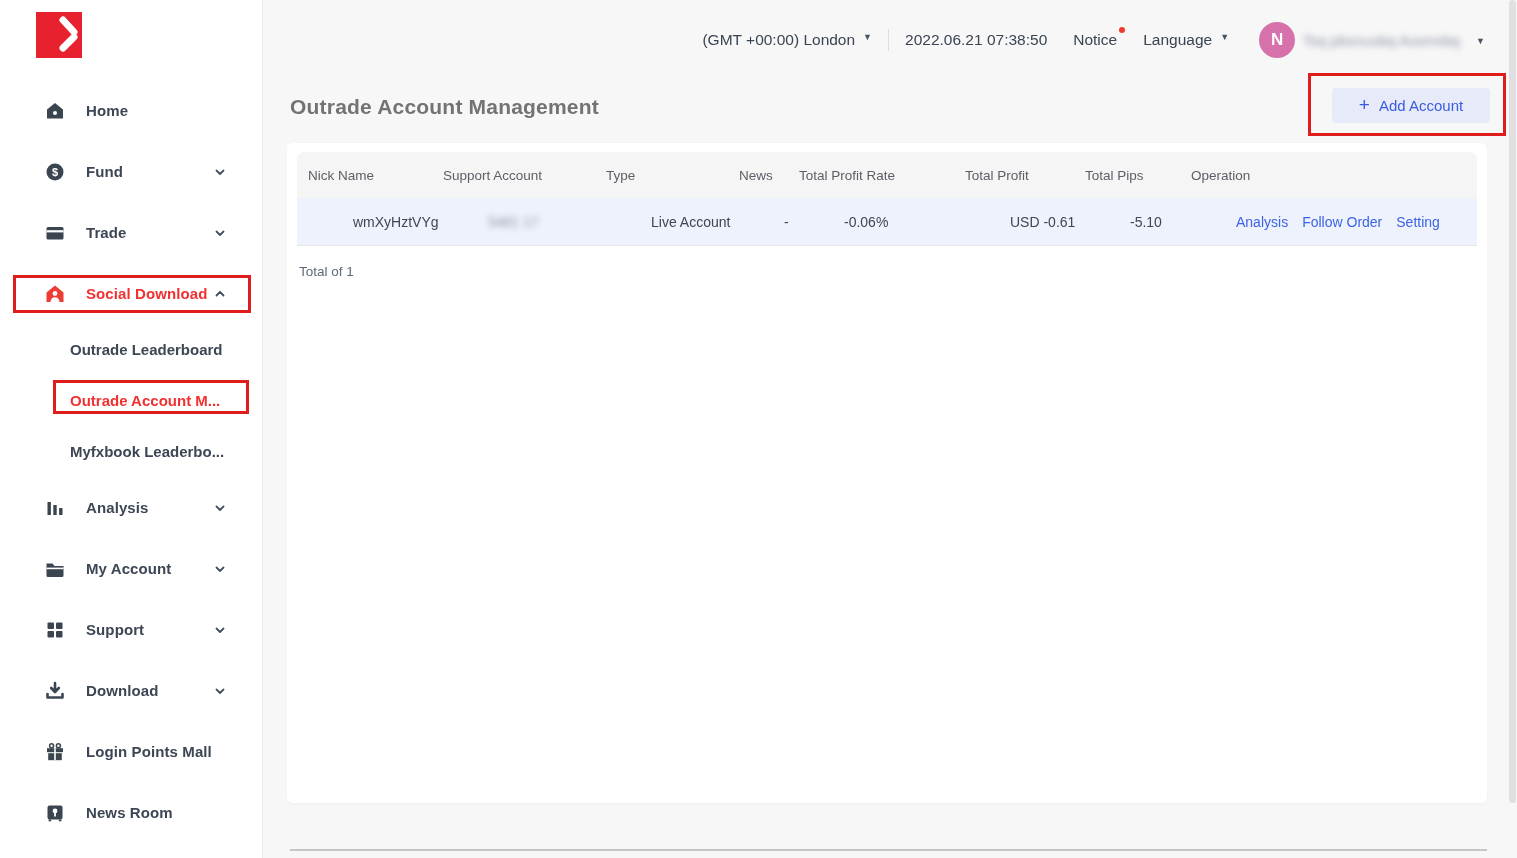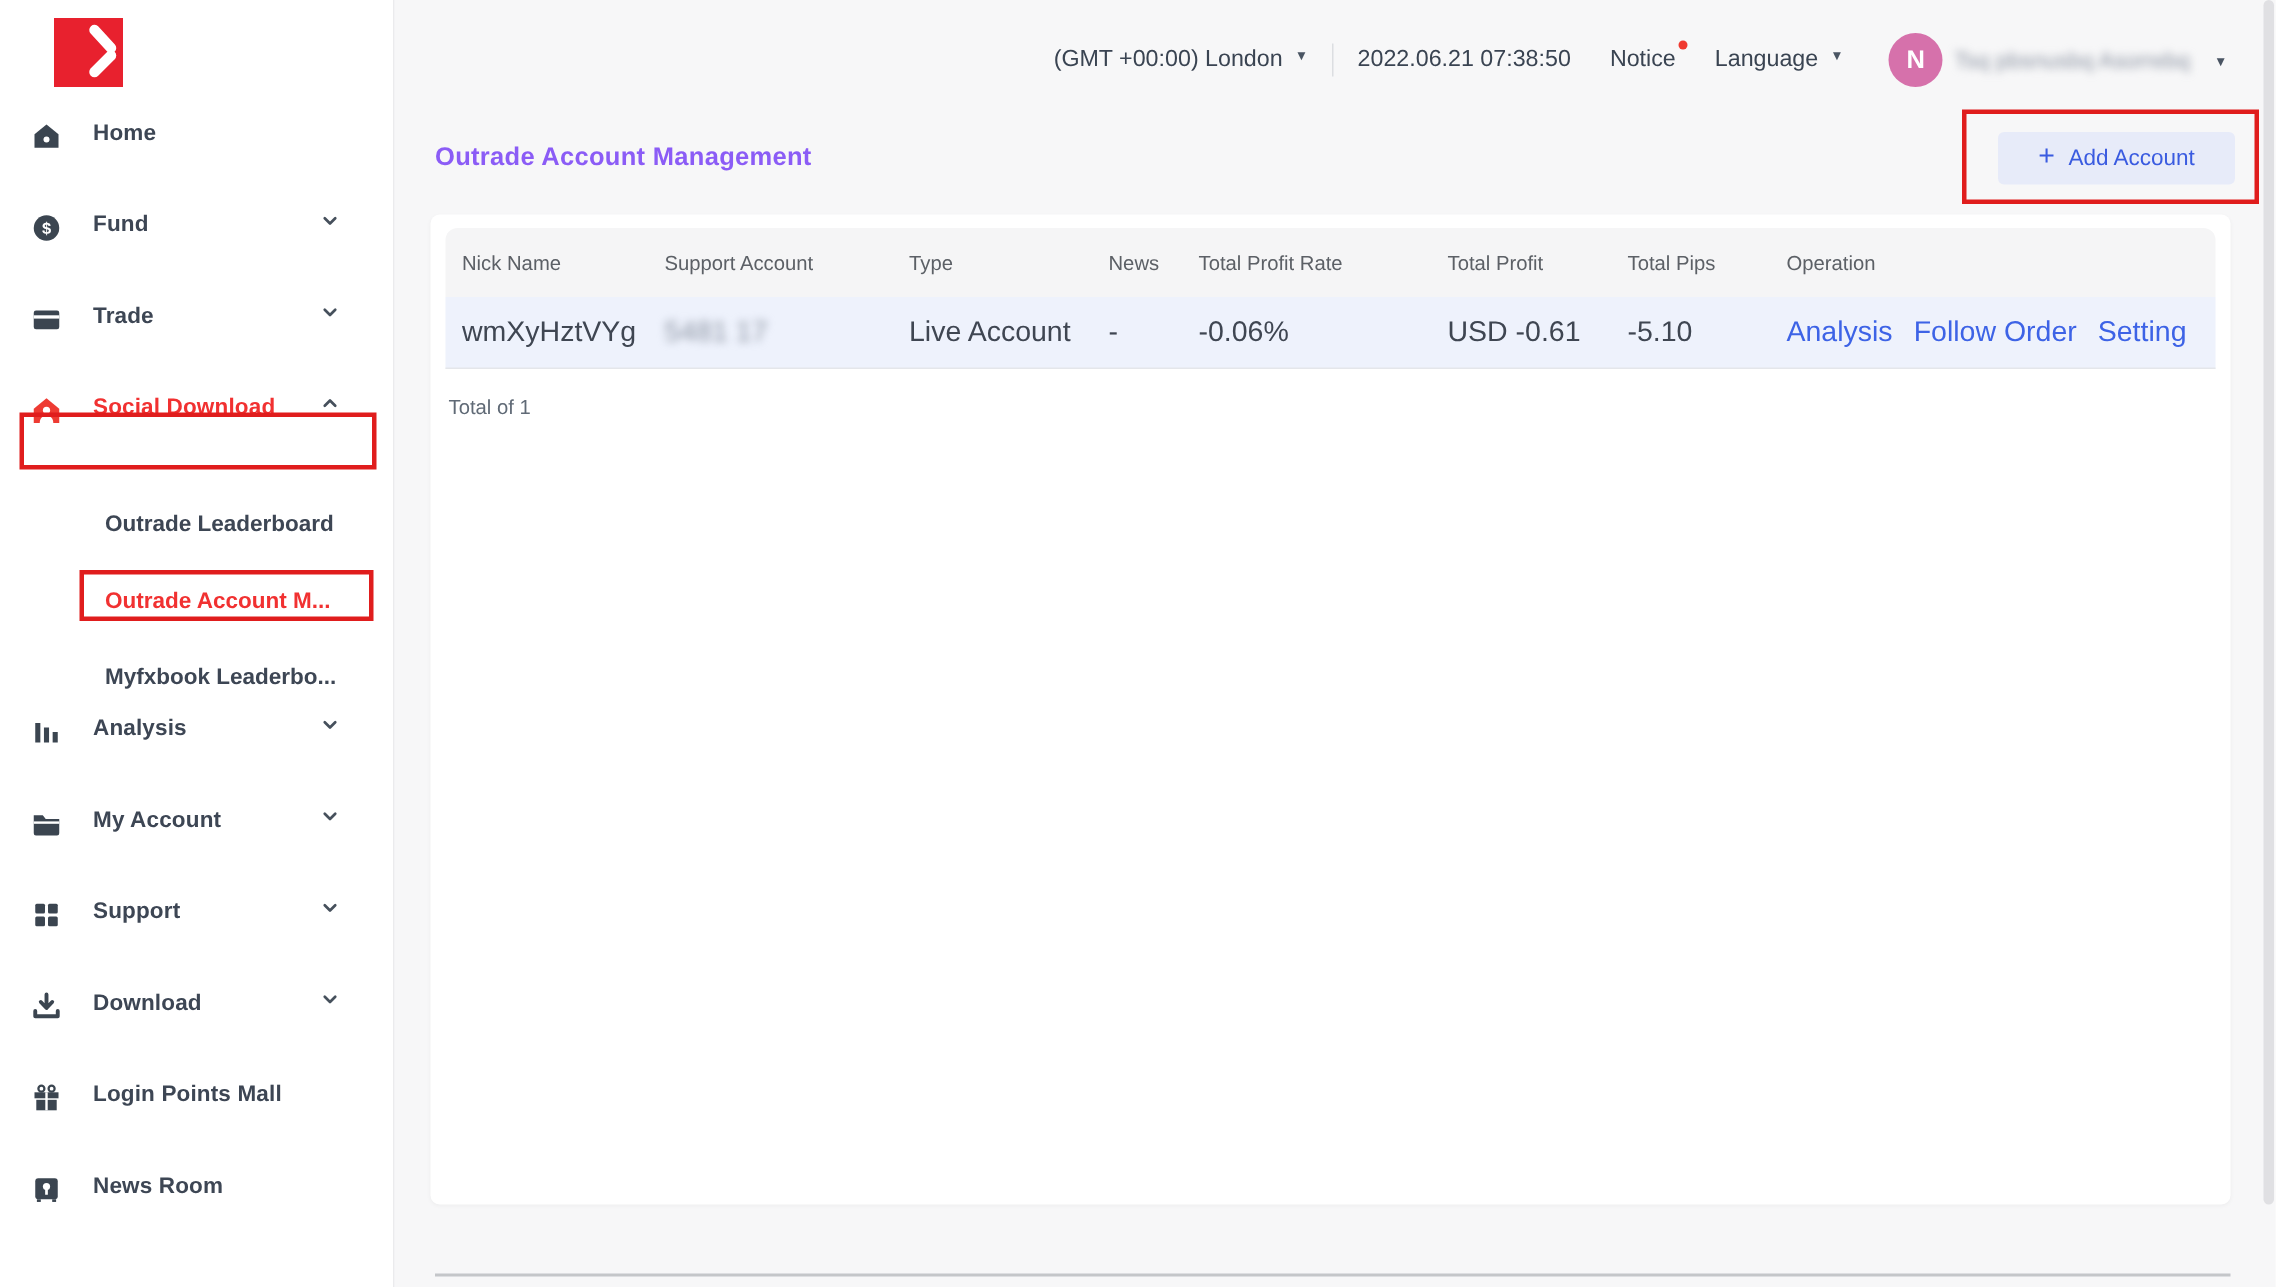--- a/index.html
+++ b/index.html
@@ -13,21 +13,21 @@
   }
 
   
   .sidebar {
     position:absolute; left:0; top:0; width:263px; height:858px;
     background:#ffffff; border-right:1px solid #ebebed; z-index:2;
   }
   .logo { position:absolute; left:36px; top:12px; width:46px; height:46px; }
   .nav { position:absolute; top:80px; left:0; right:0; }
   .nav-item {
-    display:flex; height:61px; padding-left:20px;
+    display:flex; align-items:center; height:61px; padding-left:44px;
     font-size:15px; font-weight:700; color:#3d4654; cursor:pointer;
   }
   .nav-item .icon { width:22px; height:22px; display:flex; align-items:center; justify-content:center; }
   .nav-item .lbl { margin-left:20px; letter-spacing:.1px; }
   .nav-item .chev { margin-left:auto; margin-right:36px; display:flex; }
   .nav-sub {
     display:flex; align-items:center; height:51px; padding-left:70px;
     font-size:15px; font-weight:700; color:#3d4654; cursor:pointer;
   }
   .red-text { color:#f13131; }
@@ -47,41 +47,41 @@
   .avatar {
     width:36px; height:36px; border-radius:50%; background:#d671ab;
     color:#fff; font-weight:700; font-size:17px;
     display:flex; align-items:center; justify-content:center; margin-left:30px;
   }
   .username { margin-left:8px; filter:blur(3px); color:#8d95a3; font-size:15px; width:165px; overflow:hidden; white-space:nowrap; }
 
   
   .page-title {
     position:absolute; left:27px; top:95px;
-    font-size:17px; font-weight:700; color:#8b5cf6; letter-spacing:.2px;
+    font-size:21px; font-weight:700; color:#737373; letter-spacing:.2px;
   }
   .add-btn {
     position:absolute; left:1069px; top:88px; width:158px; height:35px;
     background:#e7ebf9; border:none; border-radius:4px;
     color:#3a5be0; font-size:15px; font-family:inherit;
     display:flex; align-items:center; justify-content:center; gap:9px; cursor:pointer;
   }
   .add-btn .plus { font-size:19px; font-weight:400; line-height:1; transform:translateY(-1px); }
 
   .card {
     position:absolute; left:24px; top:143px; width:1200px; height:660px;
     background:#ffffff; border-radius:6px; box-shadow:0 1px 3px rgba(0,0,0,.04);
     padding:9px 10px;
   }
   .grid-row { display:grid; grid-template-columns:135px 163px 133px 60px 166px 120px 106px 1fr; }
   .thead { background:#f5f5f6; border-radius:8px 8px 0 0; height:46px; }
   .thead .cell { color:#5c6066; font-size:13.5px; }
   .cell { display:flex; align-items:center; padding-left:11px; white-space:nowrap; }
   .trow { background:#eef2fc; height:48px; border-bottom:1px solid #e4e6ea; }
-  .trow .cell { color:#3f4652; font-size:19px; }
+  .trow .cell { color:#3f4652; font-size:14px;margin-left:45px; }
   .masked { filter:blur(3px); color:#8d95a3; }
   .ops { gap:14px; }
   .op-link { color:#3d63e6; text-decoration:none; cursor:pointer; }
   .total { margin:18px 0 0 2px; font-size:13.5px; color:#606a76; }
 
   .footer-line { position:absolute; left:27px; top:849px; width:1197px; height:2px; background:#c4c6c9; }
 
   
   .anno { position:absolute; border:3px solid #e01d1d; z-index:5; pointer-events:none; }
   .anno-social { left:13px; top:275px; width:238px; height:38px; }

